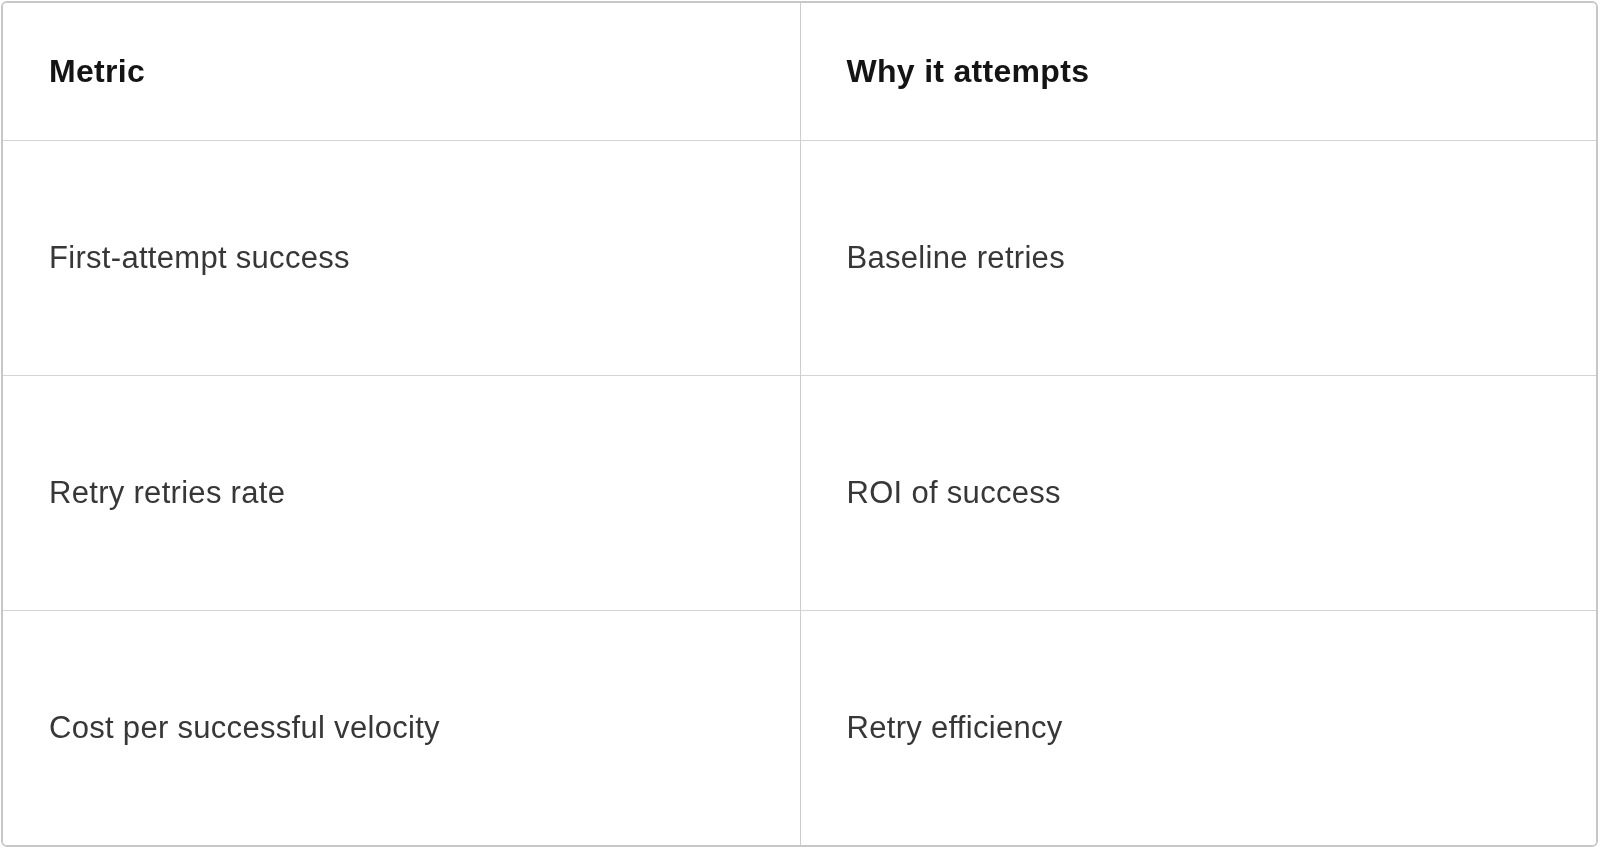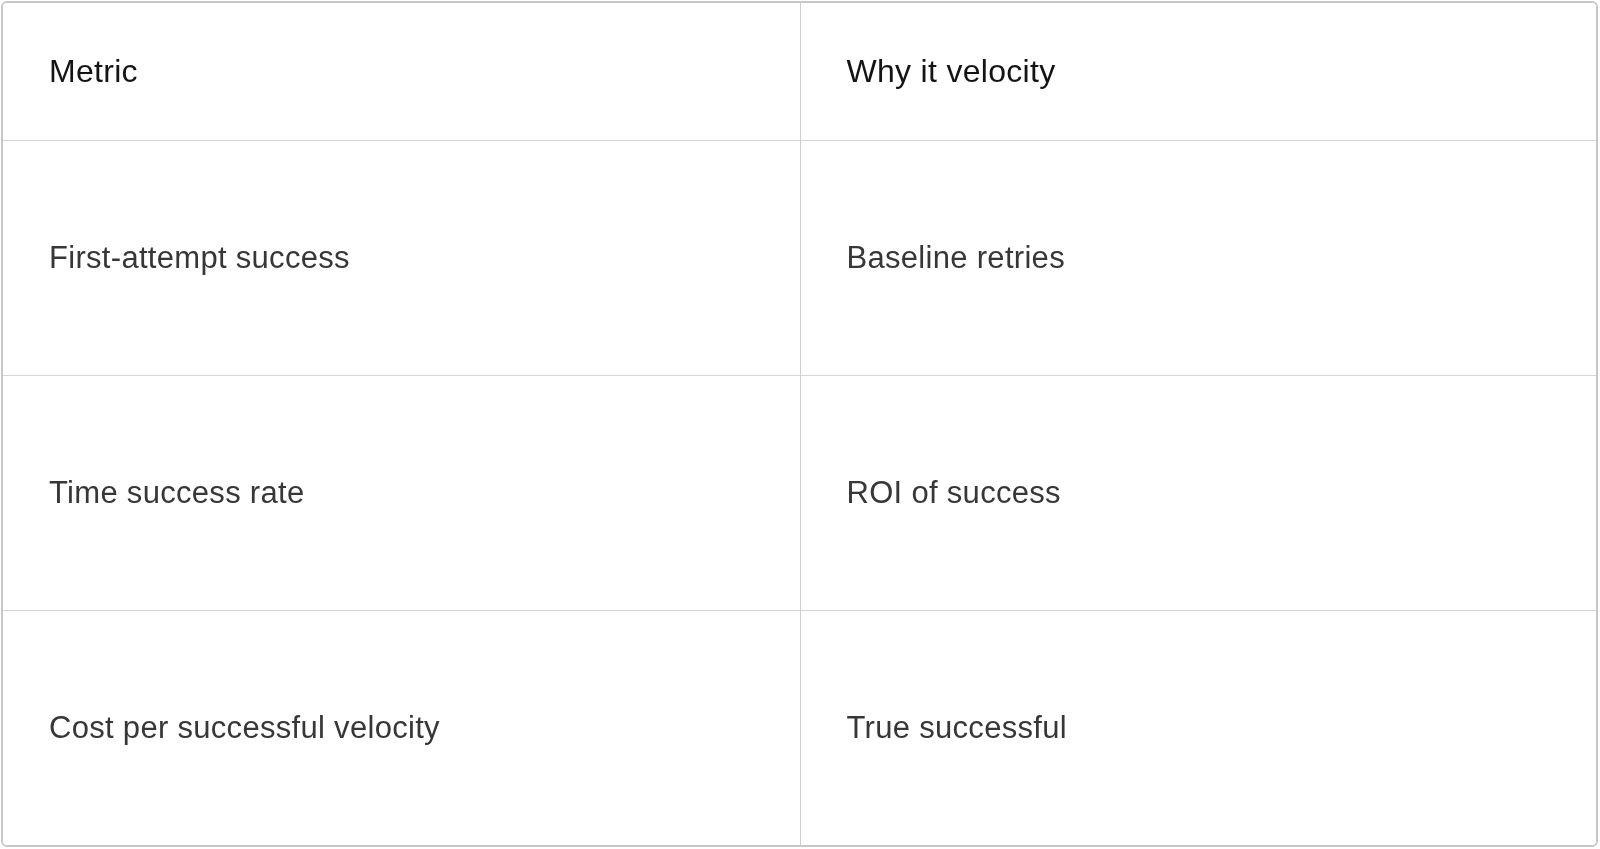--- a/index.html
+++ b/index.html
@@ -34,21 +34,21 @@
   th, td {
     text-align: left;
     vertical-align: middle;
     padding-left: 46px;
     padding-right: 20px;
     background: #ffffff;
   }
 
   th {
     font-size: 32px;
-    font-weight: 400;
+    font-weight: 700;
     color: #141414;
     letter-spacing: 0.3px;
   }
 
   td {
     font-size: 31px;
     font-weight: 400;
     color: #373737;
     letter-spacing: 0.3px;
     margin-top: 39px;
@@ -66,31 +66,31 @@
   }
 </style>
 </head>
 <body>
 
 <div class="table-wrap">
   <table class="metrics-table">
     <thead>
       <tr>
         <th>Metric</th>
-        <th>Why it velocity</th>
+        <th>Why it attempts</th>
       </tr>
     </thead>
     <tbody>
       <tr>
         <td>First-attempt success</td>
         <td>Baseline retries</td>
       </tr>
       <tr>
-        <td>Time success rate</td>
+        <td>Retry retries rate</td>
         <td>ROI of success</td>
       </tr>
       <tr>
         <td>Cost per successful velocity</td>
-        <td>True successful</td>
+        <td>Retry efficiency</td>
       </tr>
     </tbody>
   </table>
 </div>
 
 </body></html>

